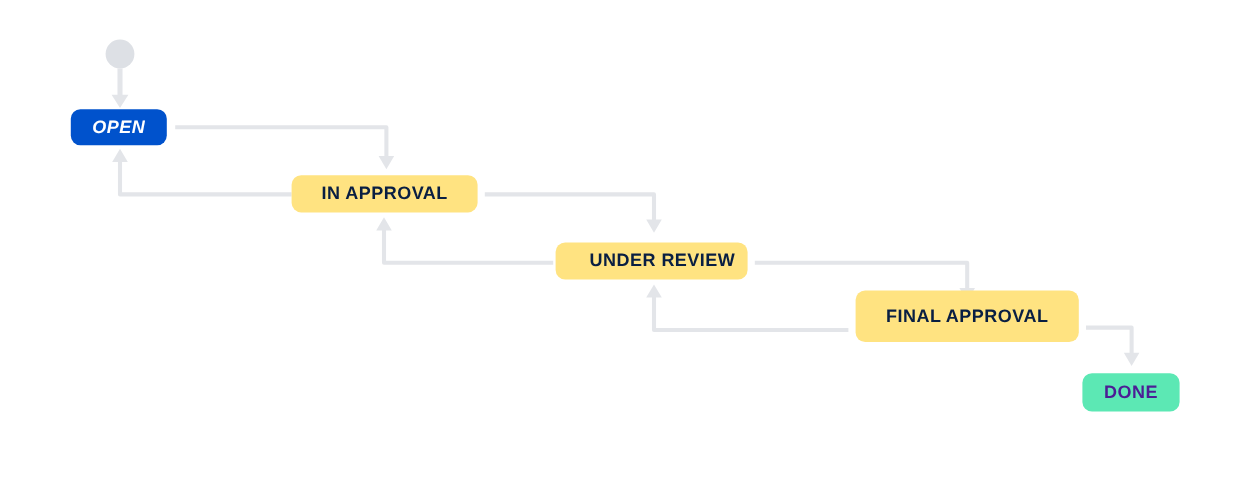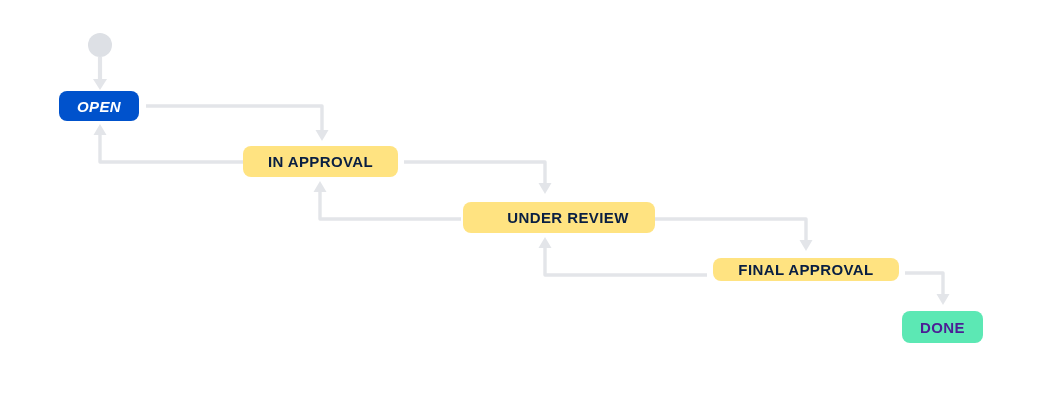--- a/index.html
+++ b/index.html
@@ -45,22 +45,22 @@
     font-weight: 700;
     font-size: 15px;
     letter-spacing: 0.4px;
     white-space: nowrap;
     box-sizing: border-box;
     cursor: default;
     user-select: none;
   }
   .status-open           { left: 59px;  top: 91px;  width: 80px;  height: 30px; font-style: italic; }
   .status-in-progress    { left: 243px; top: 146px; width: 155px; height: 31px; }
-  .status-under-review   { left: 463px; top: 202px; width: 192px; height: 31px; padding-left: 18px; }
-  .status-final-approval { left: 713px; top: 258px; width: 186px; height: 23px; }
+  .status-under-review   { left: 463px; top: 202px; width: 160px; height: 31px; padding-left: 18px; }
+  .status-final-approval { left: 713px; top: 242px; width: 186px; height: 43px; }
   .status-done           { left: 902px; top: 311px; width: 81px;  height: 32px; }
 </style>
 </head>
 <body>
 
 <div class="canvas">
 
   <svg class="connectors" viewBox="0 0 1050 417" xmlns="http://www.w3.org/2000/svg">
 
     <circle class="start-dot" cx="100" cy="45" r="12"></circle>

